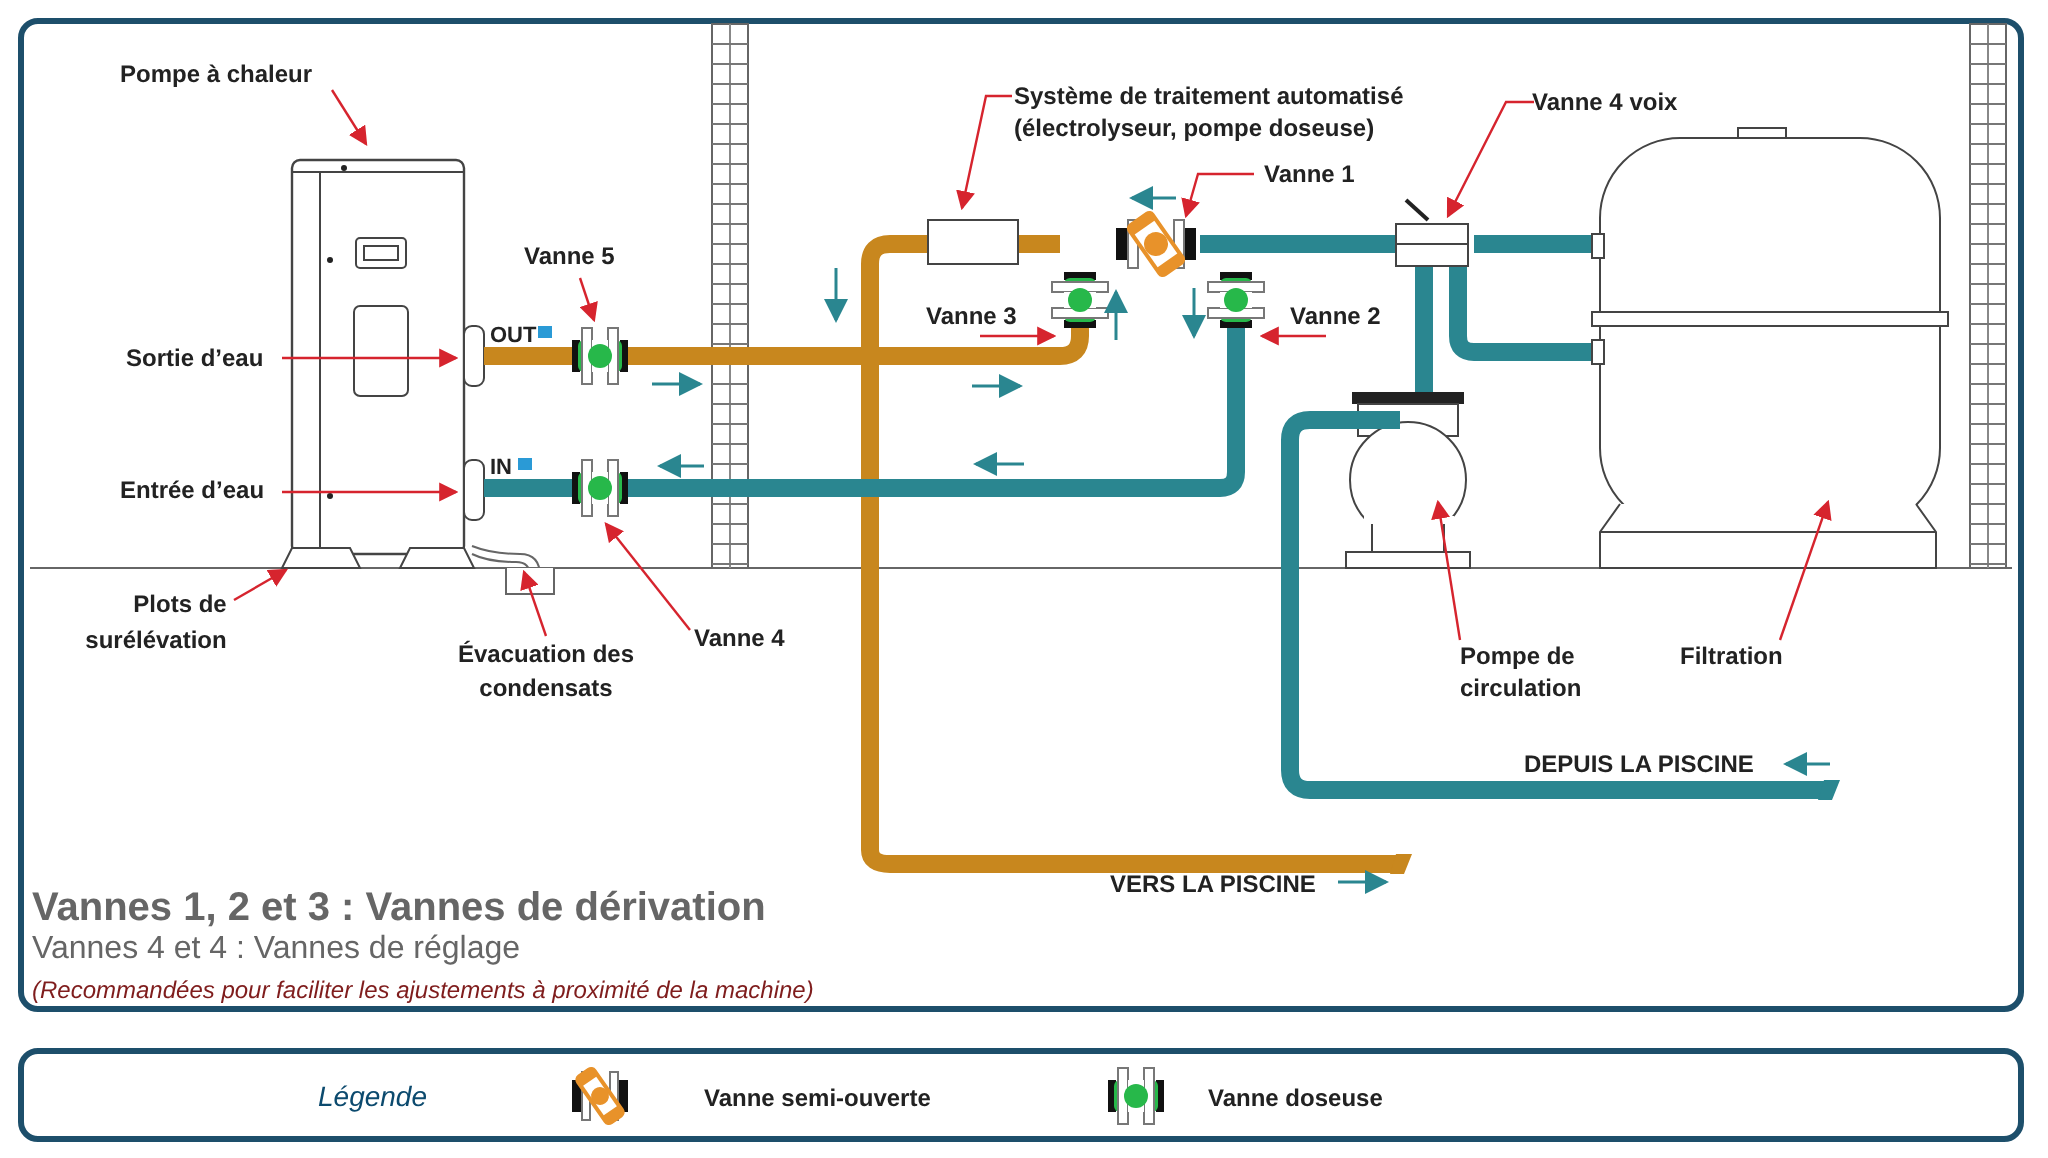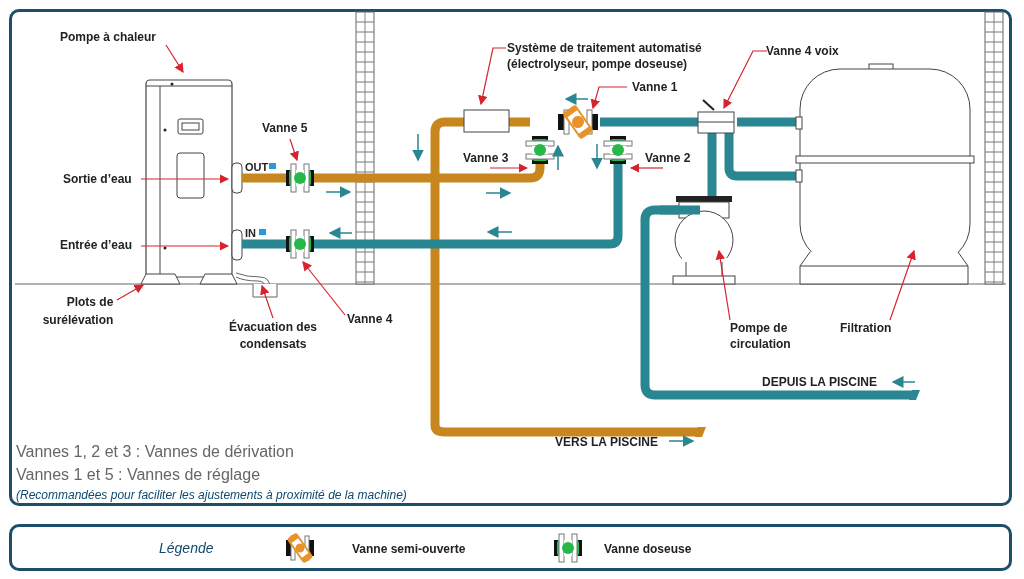--- a/index.html
+++ b/index.html
@@ -8,23 +8,23 @@
     position: absolute; left: 9px; top: 9px; width: 1003px; height: 497px;
     border: 3px solid #1d4f6b; border-radius: 10px; box-sizing: border-box; background: #fff;
   }
   .frame-legend {
     position: absolute; left: 9px; top: 524px; width: 1003px; height: 47px;
     border: 3px solid #1d4f6b; border-radius: 10px; box-sizing: border-box; background: #fff;
   }
   svg.diagram { position: absolute; left: 0; top: 0; }
   .lbl { font-family: "Liberation Sans", sans-serif; font-weight: bold; font-size: 12px; fill: #222; }
   .note { position: absolute; left: 16px; font-family: "Liberation Sans", sans-serif; color: #666; }
-  .note1 { top: 443px; font-size: 16px; }
+  .note1 { top: 443px; font-size: 20px; font-weight: bold; }
   .note2 { top: 466px; font-size: 16px; }
-  .note3 { top: 488px; font-size: 12px; font-style: italic; color: #0c4a6e; }
+  .note3 { top: 488px; font-size: 12px; font-style: italic; color: #7f1d1d; }
   .legend-title { position: absolute; left: 159px; top: 540px; font-size: 14px; font-style: italic; color: #0c4a6e; }
   .legend-text { position: absolute; top: 542px; font-size: 12px; font-weight: bold; color: #222; }
   .lt1 { left: 352px; }
   .lt2 { left: 604px; }
 </style>
 </head>
 <body>
 
 <div class="frame-main"></div>
 <div class="frame-legend"></div>
@@ -273,18 +273,18 @@
     <g transform="rotate(55)">
       <rect x="-15" y="-6" width="30" height="12" rx="3" fill="#e8922a"></rect>
       <rect x="-9" y="-4" width="18" height="8" fill="#fff"></rect>
       <circle cx="0" cy="0" r="4.5" fill="#e8922a"></circle>
     </g>
   </g>
   <use href="#openvalve" x="568" y="548"></use>
 </svg>
 
 <div class="note note1">Vannes 1, 2 et 3 : Vannes de dérivation</div>
-<div class="note note2">Vannes 1 et 5 : Vannes de réglage</div>
+<div class="note note2">Vannes 4 et 4 : Vannes de réglage</div>
 <div class="note note3">(Recommandées pour faciliter les ajustements à proximité de la machine)</div>
 
 <div class="legend-title">Légende</div>
 <div class="legend-text lt1">Vanne semi-ouverte</div>
 <div class="legend-text lt2">Vanne doseuse</div>
 
 </body></html>

